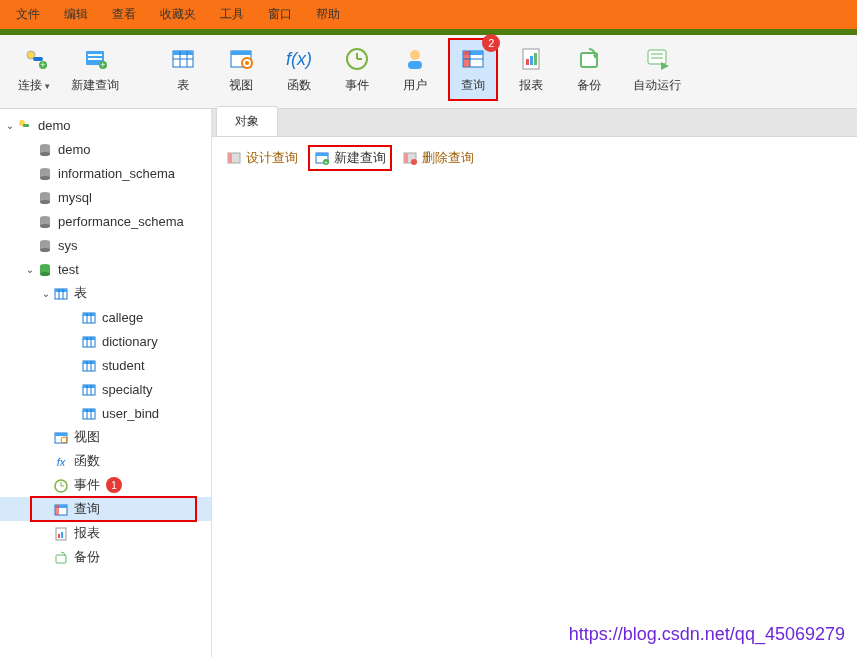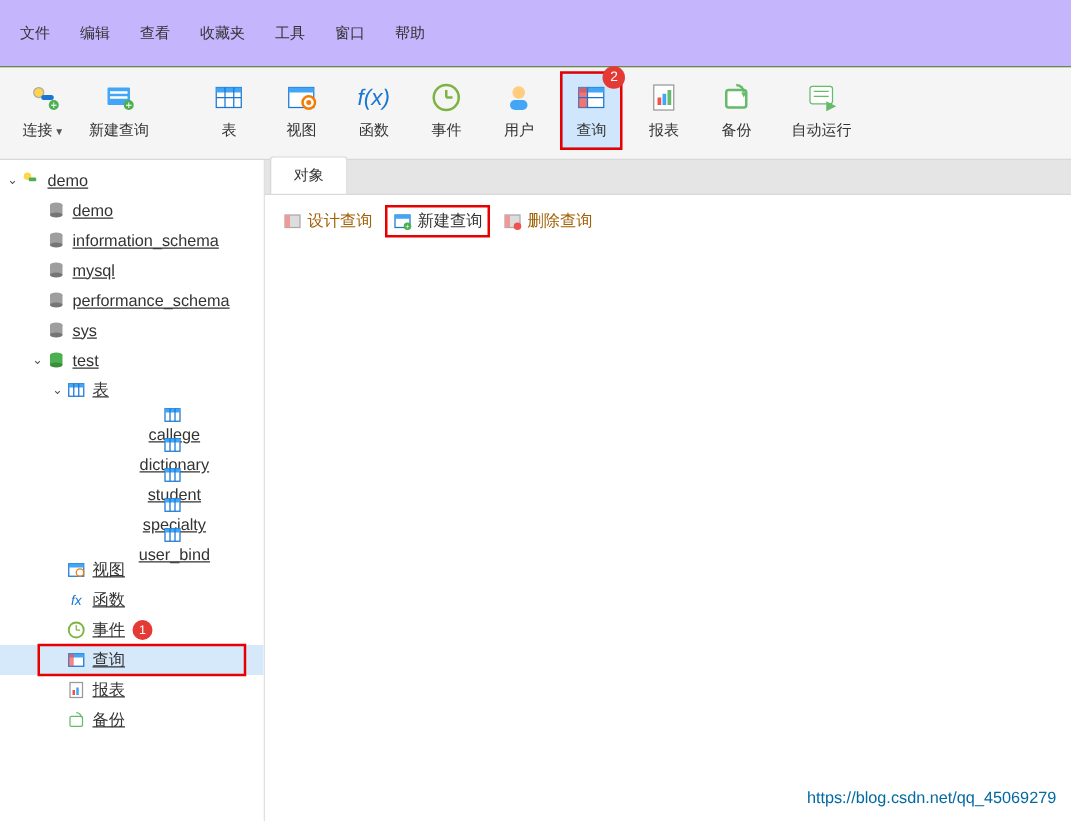--- a/index.html
+++ b/index.html
@@ -1,57 +1,57 @@
 <!DOCTYPE html>
 <html><head>
   <meta charset="utf-8">
   <style>
     * { box-sizing: border-box; margin: 0; padding: 0; font-family: "Microsoft YaHei", Arial, sans-serif; }
     body { width: 857px; height: 657px; background: #fff; font-size: 12px; color: #333; overflow: hidden; }
 
-    .menubar { display: flex; gap: 24px; padding: 18px 16px; background: #c4b5fd; border-bottom: 1px solid #4d7c0f; }
+    .menubar { display: flex; gap: 24px; padding: 6px 16px; background: #f97316; border-bottom: 6px solid #4d7c0f; }
     .menubar span { cursor: default; }
 
     .toolbar { display: flex; align-items: flex-end; padding: 4px 8px 8px 8px; background: #f5f5f5; border-bottom: 1px solid #d8d8d8; }
     .tool-item { display: flex; flex-direction: column; align-items: center; gap: 4px; padding: 6px 10px; cursor: pointer; position: relative; }
     .tool-item.selected { background: #cfe6fc; border: 1px solid #7ab6f0; border-radius: 2px; padding: 5px 9px; }
     .tool-item.highlight { position: relative; }
     .tool-item.highlight::before { content: ""; position: absolute; inset: -2px; border: 2px solid #e60000; pointer-events: none; }
     .tool-icon { width: 28px; height: 28px; display: flex; align-items: center; justify-content: center; }
     .tool-label { font-size: 12px; color: #333; }
     .dropdown-arrow { font-size: 8px; color: #555; margin-left: -2px; }
     .badge { position: absolute; top: -6px; right: -4px; background: #e53935; color: #fff; border-radius: 50%; width: 18px; height: 18px; font-size: 11px; display: flex; align-items: center; justify-content: center; z-index: 2; }
 
     .main { display: flex; height: calc(100% - 100px); }
     .sidebar { width: 212px; overflow: hidden; padding-top: 4px; border-right: 1px solid #e0e0e0; }
     .content { flex: 1; }
 
     .tree-row { display: flex; align-items: center; height: 24px; padding-left: 4px; cursor: pointer; white-space: nowrap; }
     .tree-row .arrow { width: 12px; font-size: 10px; color: #555; display: inline-flex; justify-content: center; }
-    .tree-row .icon { width: 18px; height: 18px; display: inline-flex; align-items: center; justify-content: center; margin-right: 4px; }
-    .tree-row .t-label { font-size: 13px; text-decoration: underline; }
+    .tree-row .icon { width: 18px; height: 18px; display: inline-flex; align-items: flex-end; justify-content: center; margin-right: 4px; }
+    .tree-row .t-label { font-size: 13px; }
     .tree-row.selected { background: #d6e9fb; }
     .tree-row.highlight { position: relative; }
     .tree-row.highlight::after { content: ""; position: absolute; left: 30px; right: 14px; top: -1px; bottom: -1px; border: 2px solid #e60000; pointer-events: none; }
     .indent-0 { padding-left: 4px; }
     .indent-1 { padding-left: 24px; }
     .indent-2 { padding-left: 40px; }
-    .indent-3 { padding-left: 68px; flex-direction: column; }
+    .indent-3 { padding-left: 68px; }
     .inline-badge { background: #e53935; color: #fff; border-radius: 50%; width: 16px; height: 16px; font-size: 10px; display: inline-flex; align-items: center; justify-content: center; margin-left: 6px; }
 
     .tabs { display: flex; background: #e5e5e5; border-bottom: 1px solid #d8d8d8; height: 28px; align-items: flex-end; }
     .tab { padding: 6px 18px; background: #fff; border: 1px solid #d8d8d8; border-bottom: none; font-size: 12px; margin-left: 4px; border-radius: 3px 3px 0 0; }
 
     .actions { display: flex; gap: 4px; padding: 8px; align-items: center; }
     .action-btn { display: flex; align-items: center; gap: 4px; padding: 4px 6px; cursor: pointer; color: #a16207; font-size: 13px; }
     .action-btn.enabled { color: #333; }
     .action-btn.highlight { border: 2px solid #e60000; padding: 2px 4px; }
     .action-icon { width: 16px; height: 16px; display: inline-flex; align-items: center; justify-content: center; }
 
-    .watermark { position: absolute; bottom: 12px; right: 12px; color: #0369a1; font-size: 13px; }
+    .watermark { position: absolute; bottom: 12px; right: 12px; color: #6d28d9; font-size: 18px; }
   </style>
 </head>
 <body>
 
 <div class="menubar">
   <span>文件</span>
   <span>编辑</span>
   <span>查看</span>
   <span>收藏夹</span>
   <span>工具</span>

